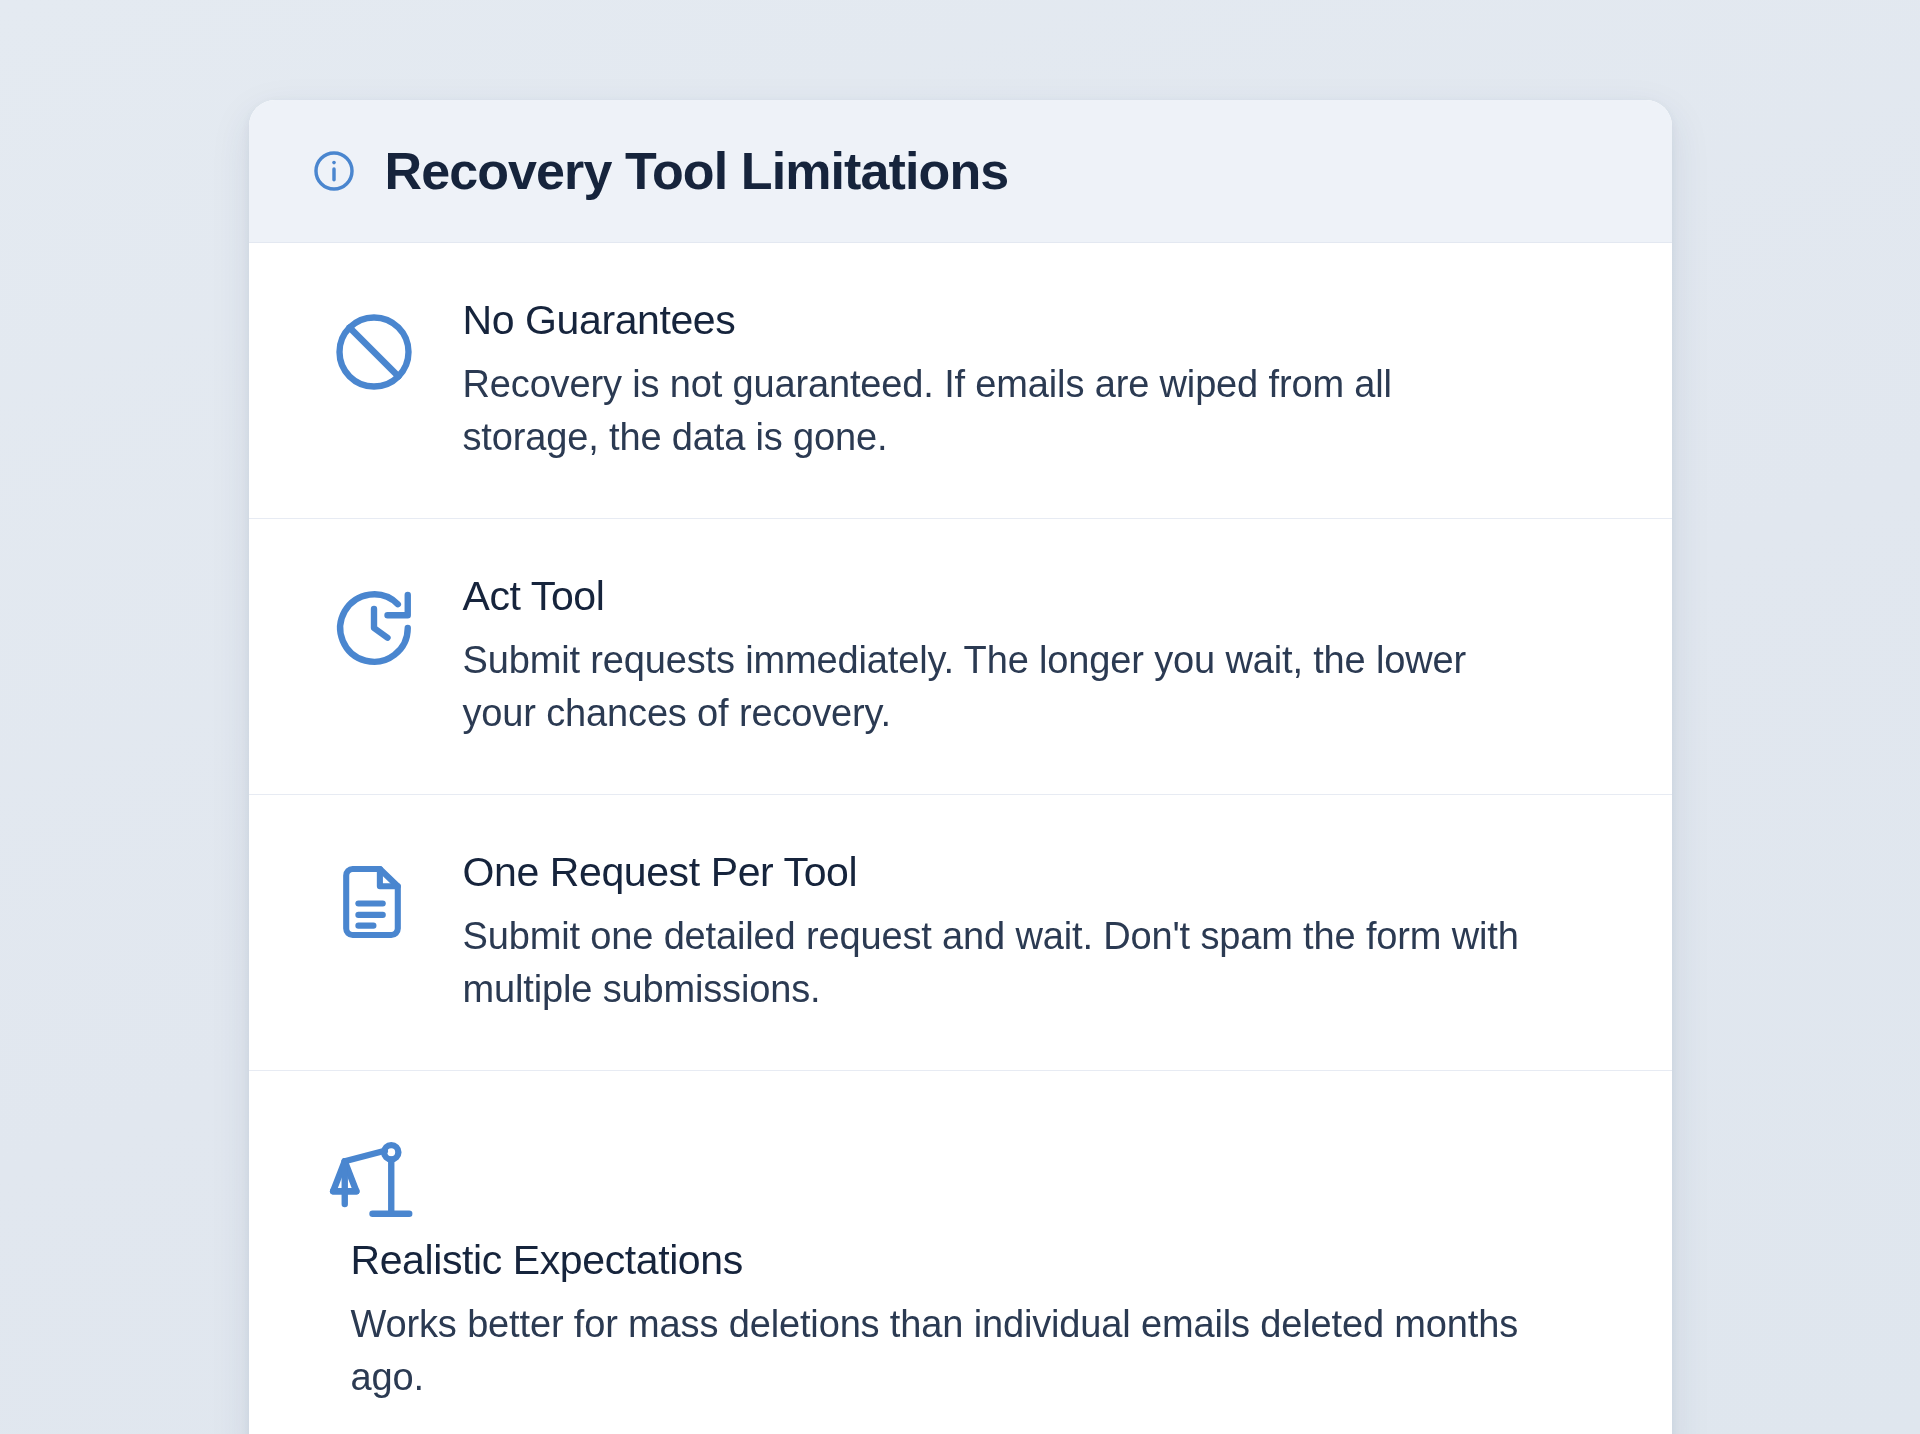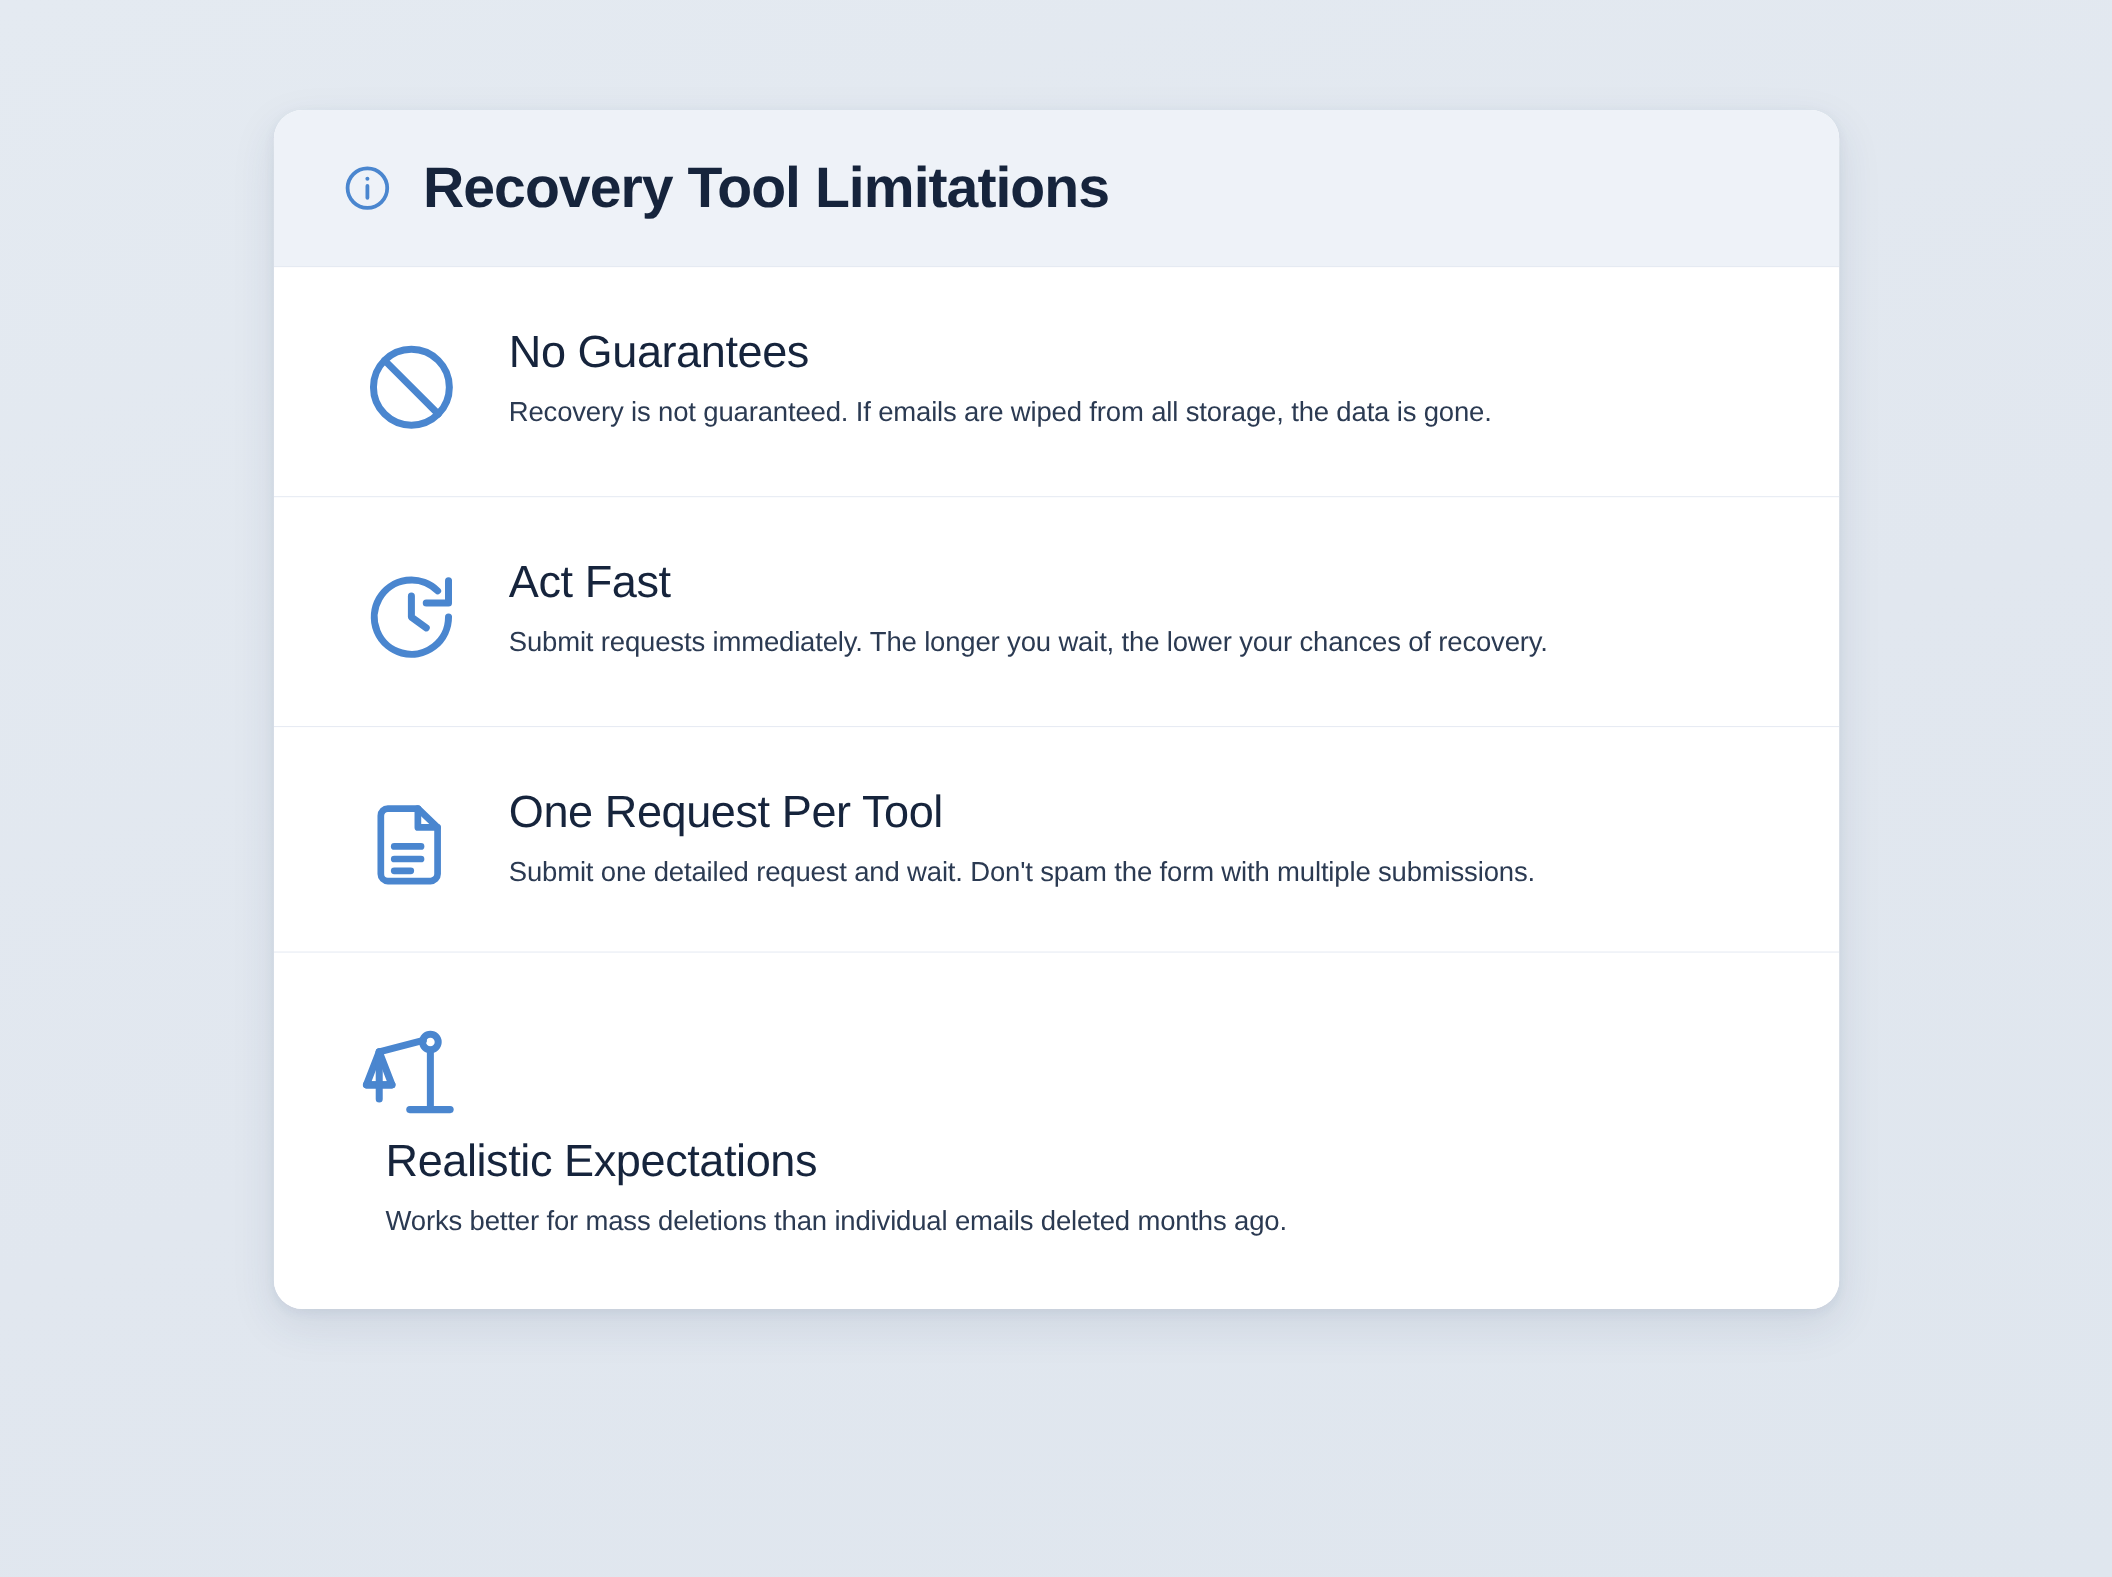--- a/index.html
+++ b/index.html
@@ -90,21 +90,21 @@
   .row-title {
     font-size: 41px;
     font-weight: 400;
     color: #16243c;
     letter-spacing: -0.4px;
     line-height: 1.14;
     margin-bottom: 14px;
   }
 
   .row-desc {
-    font-size: 25px;
+    font-size: 38px;
     font-weight: 400;
     color: #2b3a52;
     line-height: 1.40;
     letter-spacing: -0.15px;
   }
 
   .row-4 { padding-bottom: 62px; flex-direction: column; }
 </style>
 </head>
 <body>
@@ -140,21 +140,21 @@
 
       <div class="row row-2">
         <div class="row-icon">
           <svg width="90" height="90" viewBox="0 0 24 24" fill="none" stroke="#4a86cf" stroke-width="1.7" stroke-linecap="round" stroke-linejoin="round">
             <path d="M21 12a9 9 0 1 1-2.64-6.36"></path>
             <polyline points="21 3.2 21 8.6 15.6 8.6"></polyline>
             <polyline points="12 6.9 12 12 15.6 14.6"></polyline>
           </svg>
         </div>
         <div class="row-body">
-          <div class="row-title">Act Fast</div>
+          <div class="row-title">Act Tool</div>
           <div class="row-desc">Submit requests immediately. The longer you wait, the lower your chances of recovery.</div>
         </div>
       </div>
 
       <div class="row row-3">
         <div class="row-icon">
           <svg width="86" height="86" viewBox="0 0 24 24" fill="none" stroke="#4a86cf" stroke-width="1.7" stroke-linecap="round" stroke-linejoin="round">
             <path d="M14.2 2.8H6.6A1.8 1.8 0 0 0 4.8 4.6v14.8a1.8 1.8 0 0 0 1.8 1.8h10.8a1.8 1.8 0 0 0 1.8-1.8V7.6z"></path>
             <polyline points="14.2 2.8 14.2 7.6 19.2 7.6"></polyline>
             <line x1="8.2" y1="12.4" x2="15" y2="12.4"></line>

